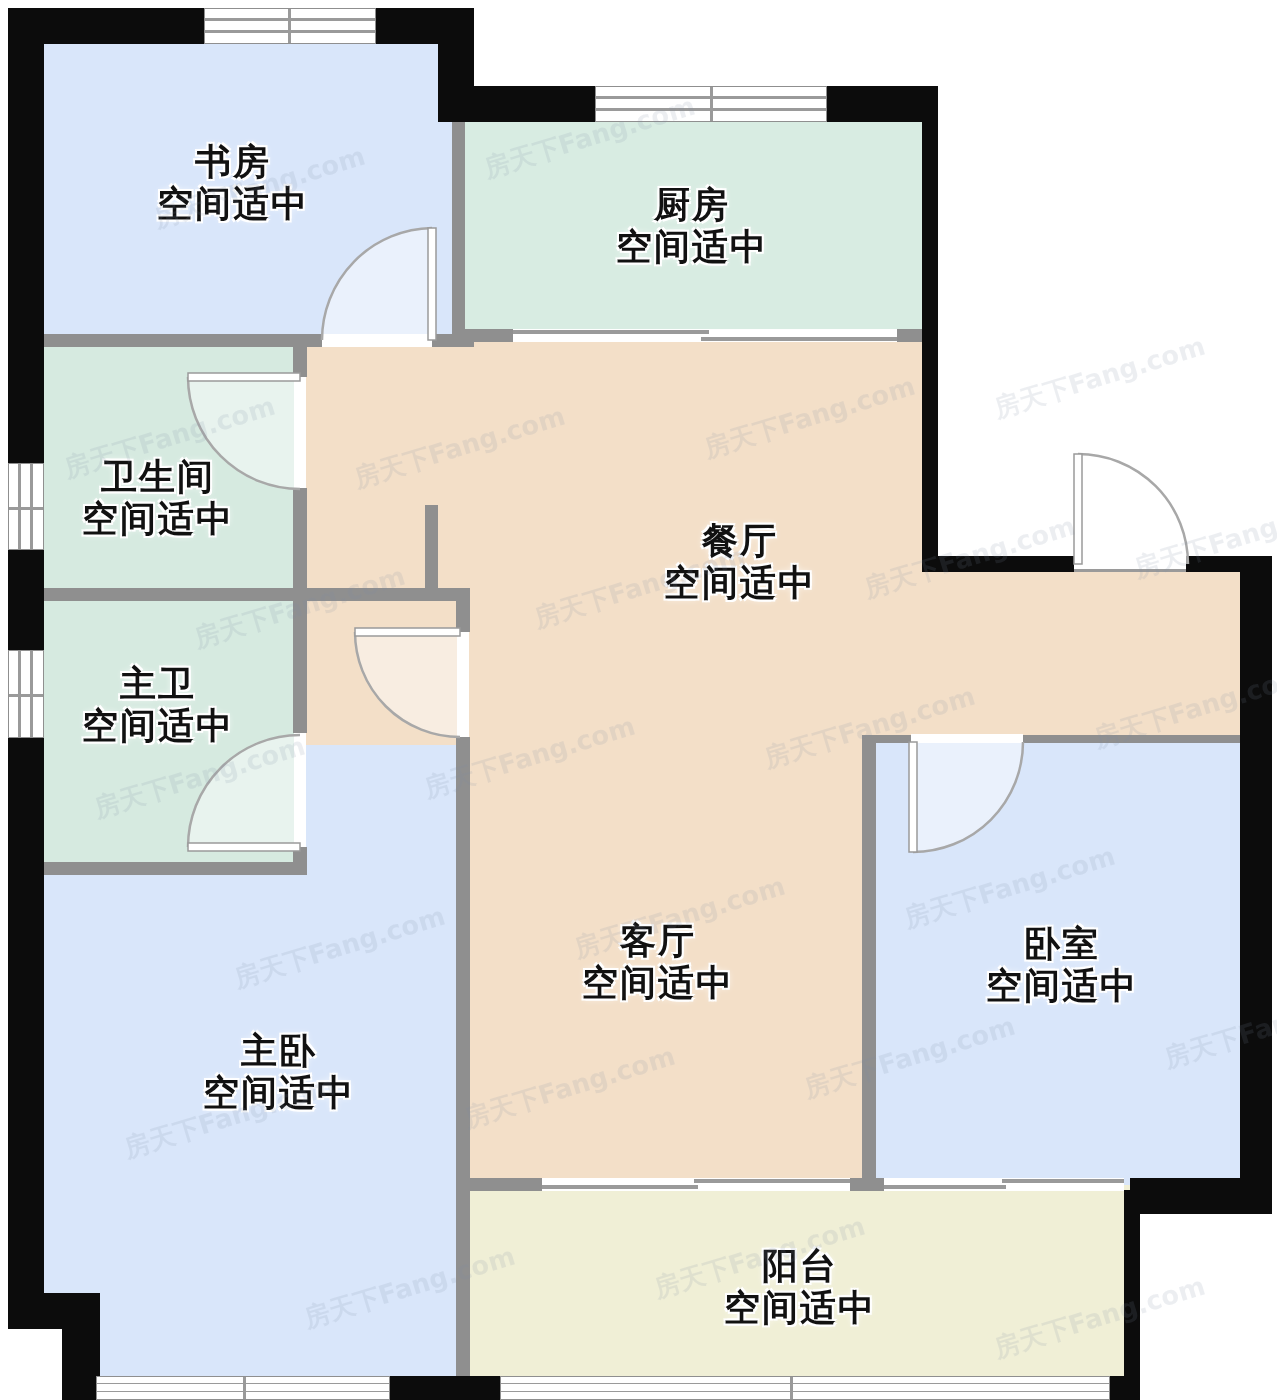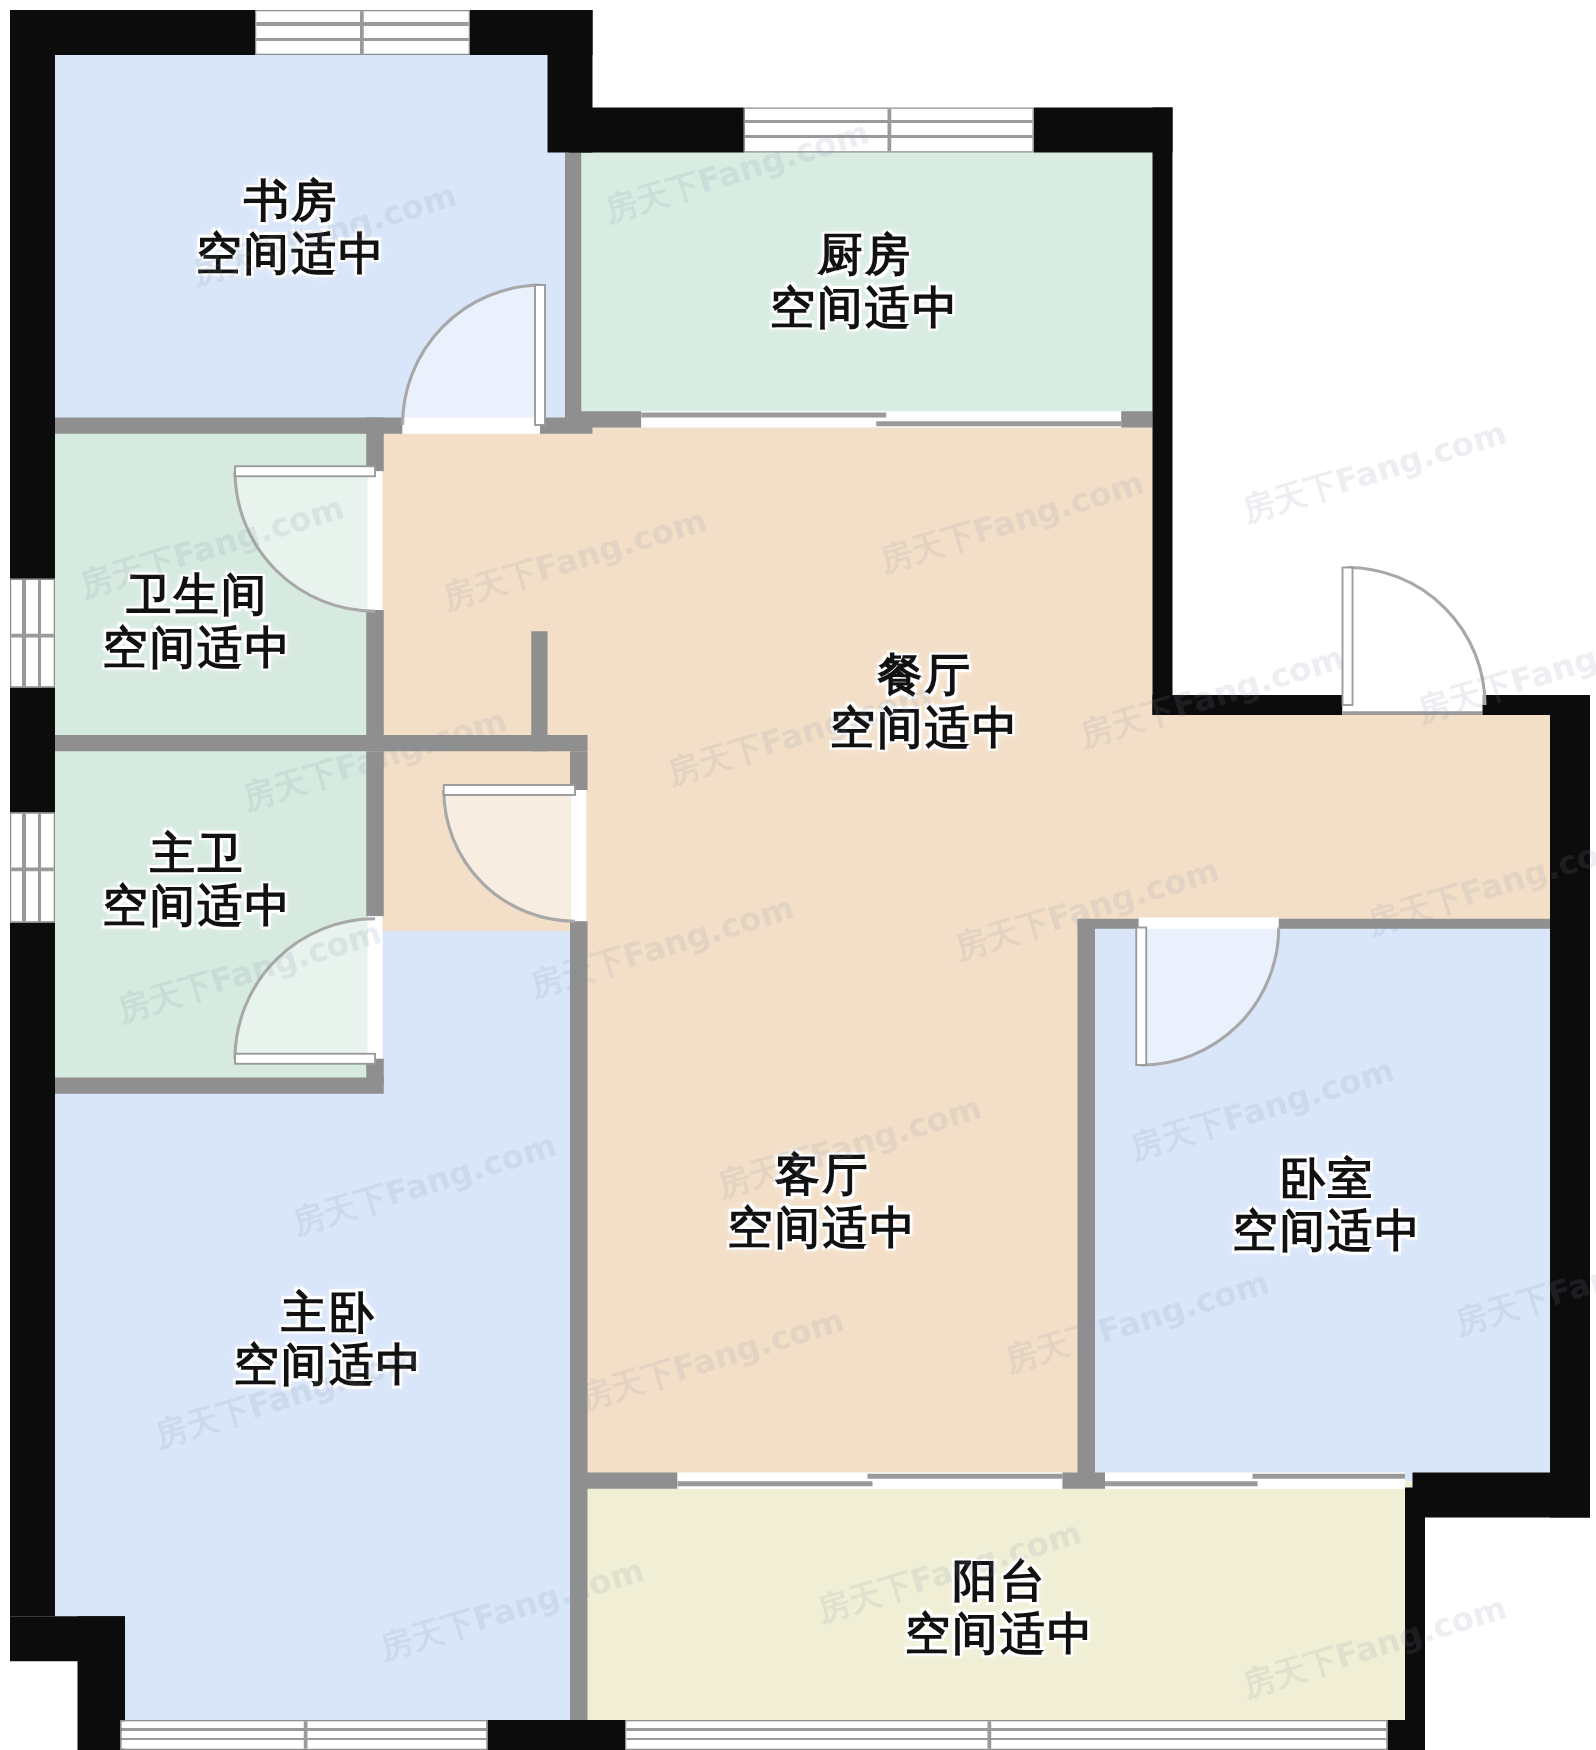--- a/index.html
+++ b/index.html
@@ -190,21 +190,21 @@
     <div>空间适中</div>
   </div>
   <div class="label" style="left:158px;top:705px;">
     <div>主卫</div>
     <div>空间适中</div>
   </div>
   <div class="label" style="left:658px;top:962px;">
     <div>客厅</div>
     <div>空间适中</div>
   </div>
-  <div class="label" style="left:263px;top:1072px;">
+  <div class="label" style="left:279px;top:1072px;">
     <div>主卧</div>
     <div>空间适中</div>
   </div>
   <div class="label" style="left:1062px;top:965px;">
     <div>卧室</div>
     <div>空间适中</div>
   </div>
   <div class="label" style="left:800px;top:1287px;">
     <div>阳台</div>
     <div>空间适中</div>

